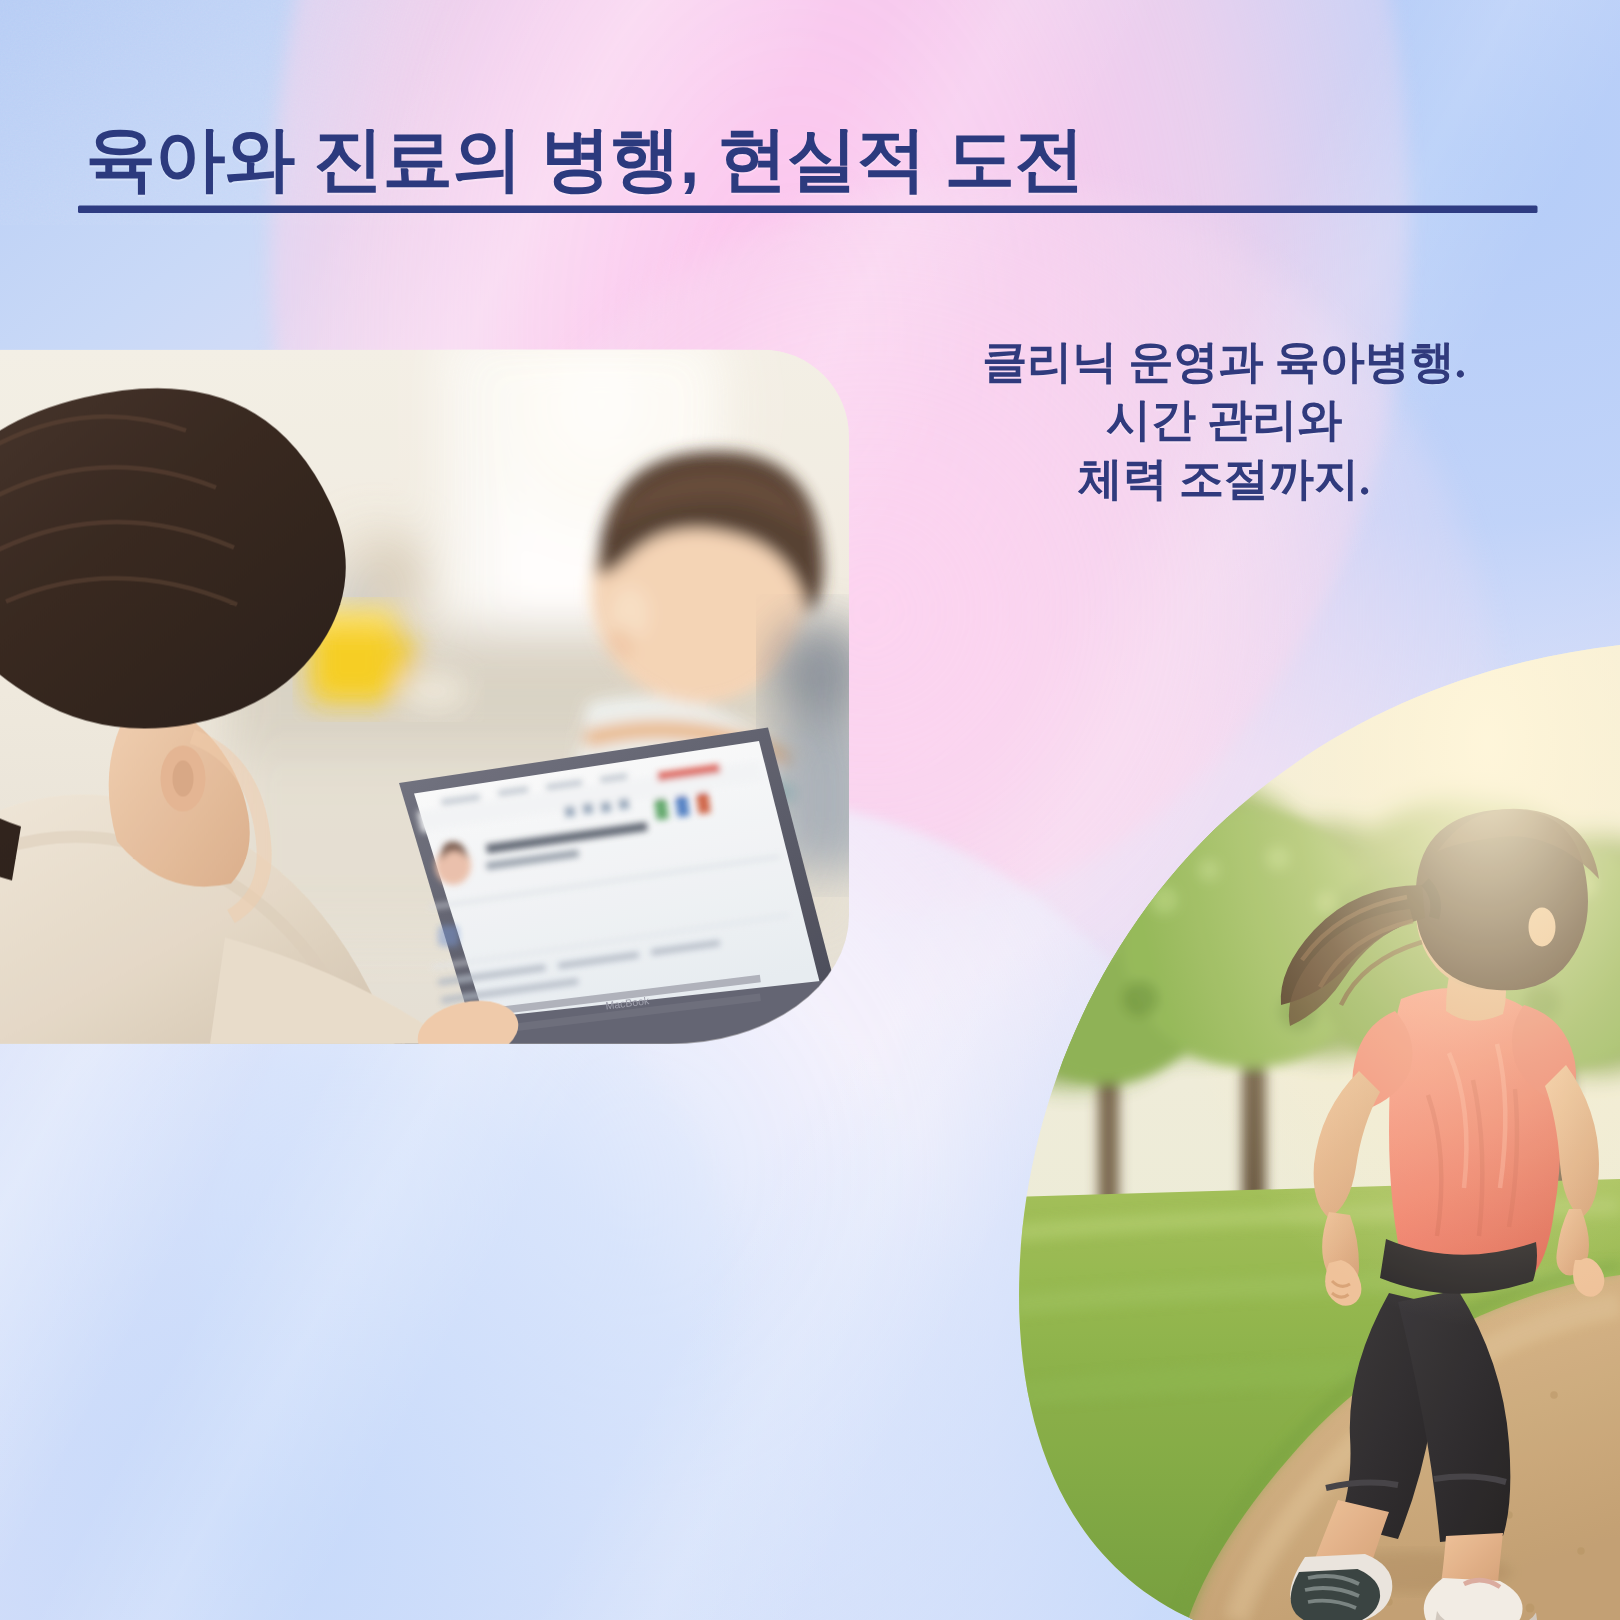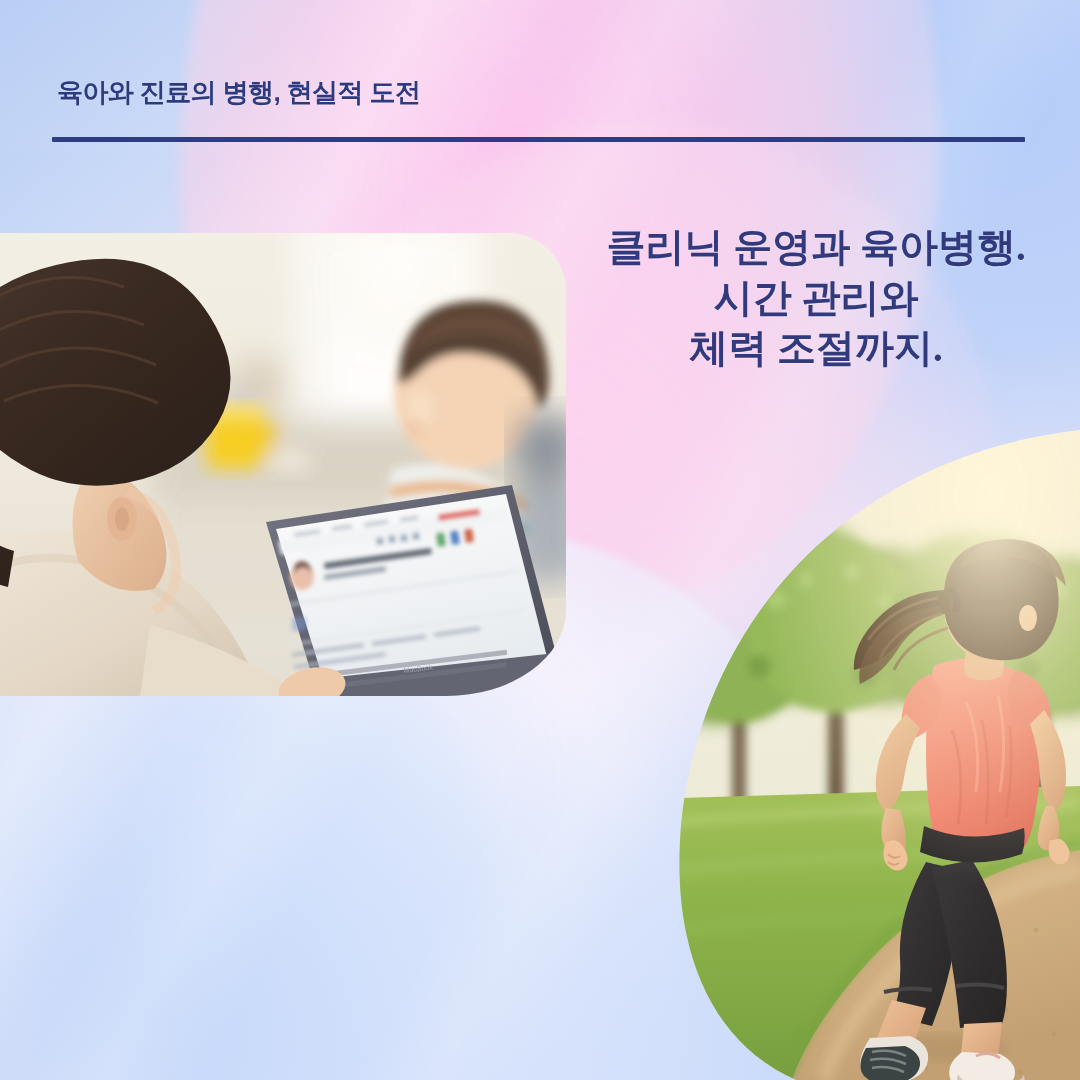--- a/index.html
+++ b/index.html
@@ -117,21 +117,21 @@
   }
   
   .grain{
     position:absolute;inset:0;opacity:.40;pointer-events:none;mix-blend-mode:overlay;
   }
 
   
   .title{
     position:absolute;left:57px;top:75px;
     font-family:"Liberation Sans",sans-serif;
-    font-size:26px;font-weight:700;letter-spacing:-0.6px;
+    font-size:47px;font-weight:700;letter-spacing:-0.6px;
     color:#2c3a7e;
     white-space:nowrap;
     text-shadow:0 1px 0 rgba(255,255,255,.25);
   }
   .rule{
     position:absolute;left:52px;top:137px;
     width:973px;height:5px;
     background:#2e3c82;border-radius:1px;
   }
 
@@ -157,21 +157,21 @@
     font-family:"Liberation Serif",serif;
     font-weight:700;
     color:#303a7d;
     line-height:1.30;
     text-align:center;
     white-space:pre-line;
     text-shadow:0 1px 1px rgba(255,255,255,.30);
   }
   .quote-right{
     left:556px;top:222px;width:520px;
-    font-size:39px;
+    font-size:30px;
   }
   .quote-left{
     left:74px;top:778px;width:560px;
     font-size:41px;
   }
 </style>
 </head>
 <body>
 
 <div id="card">

